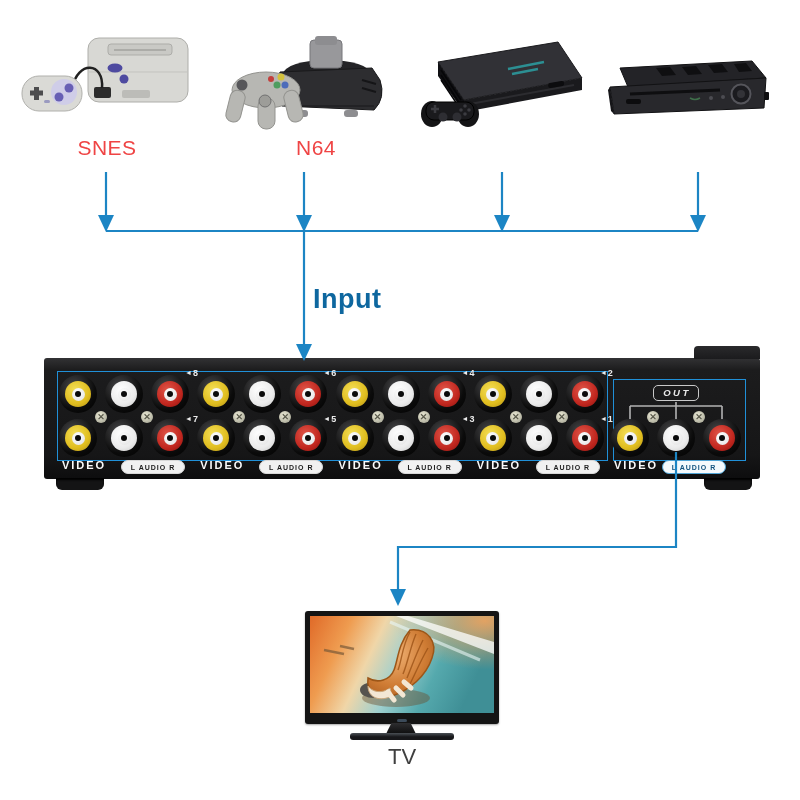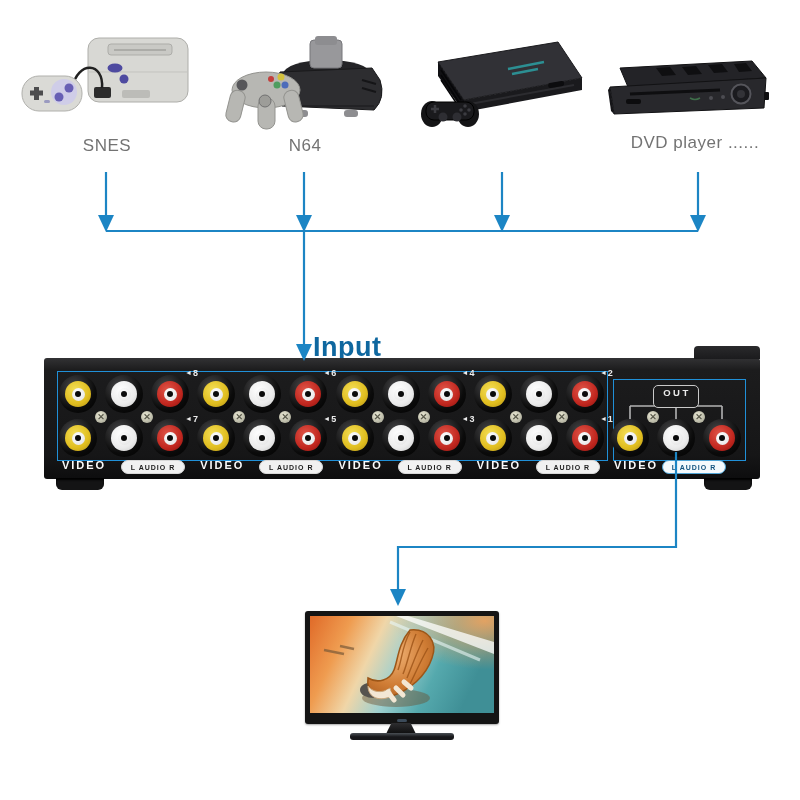--- a/index.html
+++ b/index.html
@@ -2,21 +2,21 @@
 <html><head>
 <meta charset="utf-8">
 <style>
   html,body{margin:0;padding:0;background:#ffffff;}
   *{box-sizing:border-box;}
   #canvas{position:relative;width:800px;height:800px;background:#ffffff;overflow:hidden;
           font-family:"Liberation Sans", sans-serif;}
 
   
   .dev-label{position:absolute;top:136px;width:170px;text-align:center;
-             font-size:17px;color:#737373;letter-spacing:0.5px;}
+             font-size:21px;color:#ef4444;letter-spacing:0.5px;}
   .dev-label.dvd{top:133px;}
 
   
   .flow-label{position:absolute;color:#0e679f;font-weight:bold;font-size:27px;letter-spacing:0.5px;}
 
   
   #switch-box{position:absolute;left:44px;top:358px;width:716px;height:121px;
               background:linear-gradient(#323234,#1c1c1d 10%,#161617 80%,#0d0d0e);
               border-radius:3px;z-index:2;}
   .box-step{position:absolute;left:650px;top:-12px;width:66px;height:13px;
@@ -44,23 +44,23 @@
              display:flex;align-items:center;gap:1px;height:11px;}
   .ch-marker .arr{font-size:7px;line-height:11px;}
 
   .video-lbl{position:absolute;top:101px;width:60px;text-align:center;color:#fafafa;
              font-size:11px;font-weight:bold;letter-spacing:2px;}
   .audio-lbl{position:absolute;top:102px;width:64px;height:14px;background:#f1f1f1;
              border-radius:7px;color:#1c1c1c;font-size:7px;font-weight:bold;text-align:center;
              line-height:14px;letter-spacing:1px;border:1px solid #d8d8d8;}
   .audio-lbl.out{border:1px solid #4fa3d4;color:#14537f;background:#f4f9fc;}
 
-  #out-box{position:absolute;left:609px;top:27px;width:46px;height:23px;background:#1b1b1c;
+  #out-box{position:absolute;left:609px;top:27px;width:46px;height:16px;background:#1b1b1c;
            border:1.6px solid #c9c9c9;border-radius:5px;color:#eaeaea;font-size:9.5px;
-           font-weight:bold;letter-spacing:2.5px;text-align:center;line-height:14px;text-indent:2px;}
+           font-weight:bold;letter-spacing:2.5px;text-align:center;line-height:14px;text-indent:2px;font-style:italic;}
 
   
   #tv{position:absolute;left:305px;top:611px;width:194px;height:113px;background:#141414;
       border-radius:3px;z-index:2;box-shadow:0 1px 2px rgba(0,0,0,0.35);}
   #tv-screen{position:absolute;left:5px;top:5px;width:184px;height:97px;overflow:hidden;background:#999;}
   #tv-chin-dot{position:absolute;left:50%;bottom:2px;width:10px;height:3px;margin-left:-5px;
                background:#3c4b5a;border-radius:2px;}
   #tv-neck{position:absolute;left:386px;top:723px;width:30px;height:11px;
            background:linear-gradient(#2e2e30,#0d0d0e);
            clip-path:polygon(18% 0,82% 0,100% 100%,0 100%);z-index:2;}
@@ -160,24 +160,23 @@
       <circle cx="143" cy="40" r="4" fill="#333338"></circle>
       <circle cx="113" cy="44" r="2" fill="#4c4c52"></circle>
       <circle cx="125" cy="43" r="2" fill="#4c4c52"></circle>
       <rect x="28" y="45" width="15" height="5" rx="2" fill="#0c0c0e"></rect>
       <path d="M92 44 q5 3 10 0" stroke="#3f6f4a" stroke-width="1.5" fill="none"></path>
       <rect x="166" y="38" width="5" height="8" rx="1" fill="#0e0e10"></rect>
     </g>
   </svg>
 
   <div class="dev-label" style="left:22px;">SNES</div>
-  <div class="dev-label" style="left:220px;">N64</div>
-  <div class="dev-label dvd" style="left:610px;">DVD player ......</div>
-
-  <div class="flow-label" style="left:313px;top:284px;margin-top:48px;">Input</div>
+  <div class="dev-label" style="left:231px;">N64</div>
+
+  <div class="flow-label" style="left:313px;top:284px;">Input</div>
 
   <div id="switch-box">
     <div class="box-step"></div>
     <div class="foot" style="left:12px;"></div>
     <div class="foot" style="left:660px;"></div>
     <div class="outline" style="left:13px;top:13px;width:551px;height:90px;"></div>
     <div class="outline" style="left:569px;top:21px;width:133px;height:82px;"></div>
 
     <svg width="716" height="121" viewBox="0 0 716 121" style="position:absolute;left:0;top:0;">
       <path d="M586 48 H678 M586 48 V62 M632 44 V62 M678 48 V62" stroke="#b2b2b2" stroke-width="1.6" fill="none"></path>
@@ -464,20 +463,21 @@
           <path d="M52 4 C44 18 44 32 40 42 M58 6 C52 20 50 34 45 46 M65 12 C58 26 54 38 49 50 M70 20 C63 32 58 44 52 56" stroke="#9c5217" stroke-width="1.4" fill="none" opacity="0.8"></path>
           <path d="M34 68 C22 74 10 70 10 58 C14 64 24 66 32 60 Z" fill="#f3e7d4" stroke="#caa87c"></path>
           <path d="M30 64 l6 8 M38 60 l7 7 M46 54 l7 6" stroke="#f3e7d4" stroke-width="5" stroke-linecap="round"></path>
         </g>
       </svg>
     </div>
     <div id="tv-chin-dot"></div>
   </div>
   <div id="tv-neck"></div>
   <div id="tv-base"></div>
+  <div id="tv-label">TV</div>
 
   <svg id="flow-svg" width="800" height="800" viewBox="0 0 800 800">
     <g stroke="#1c85c4" stroke-width="2.2" fill="none">
       <path d="M106 172 V217 M304 172 V217 M502 172 V217 M698 172 V217"></path>
       <path d="M106 231 H698"></path>
       <path d="M304 231 V344"></path>
       <path d="M676 452 V547 H398 V589"></path>
     </g>
     <g fill="#1c85c4">
       <polygon points="98,215 114,215 106,232"></polygon>

